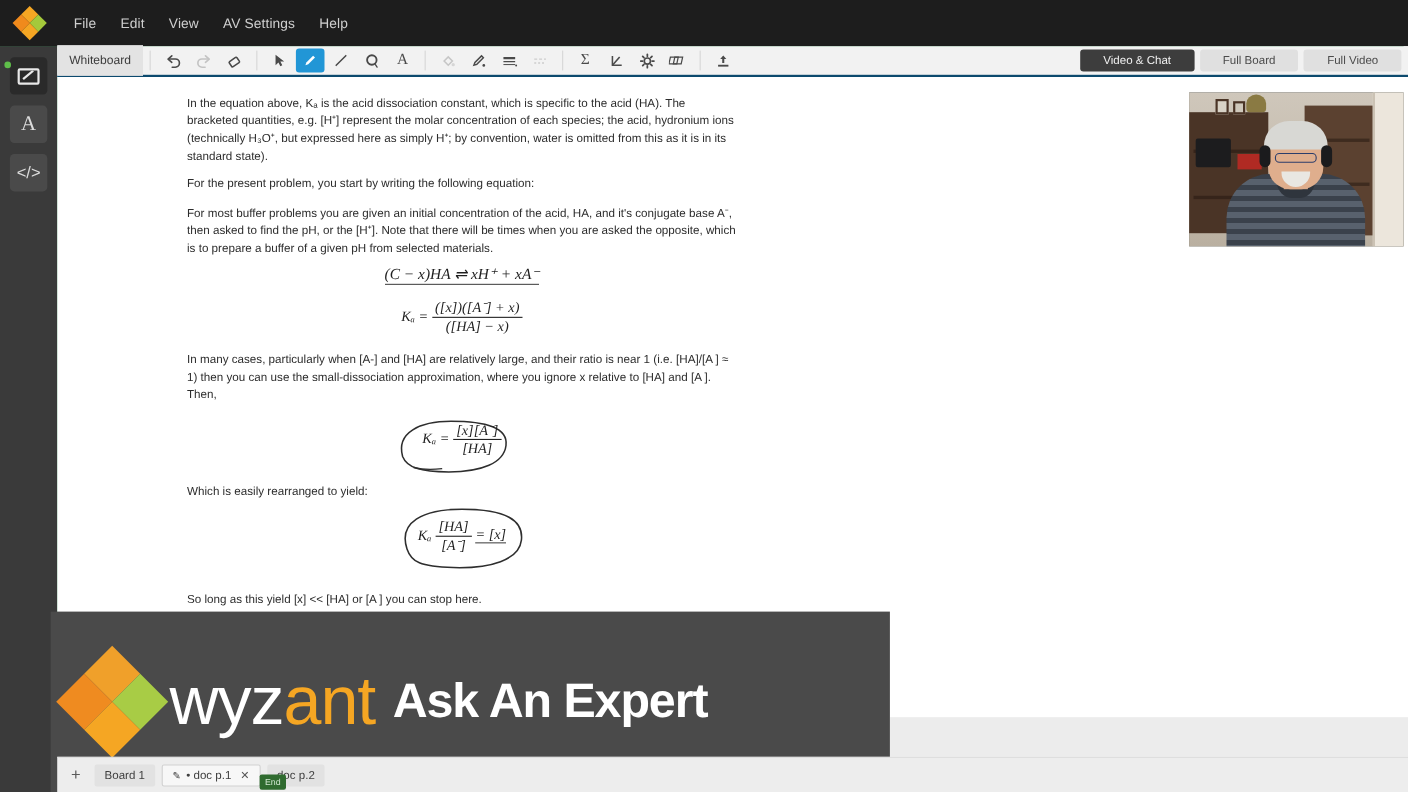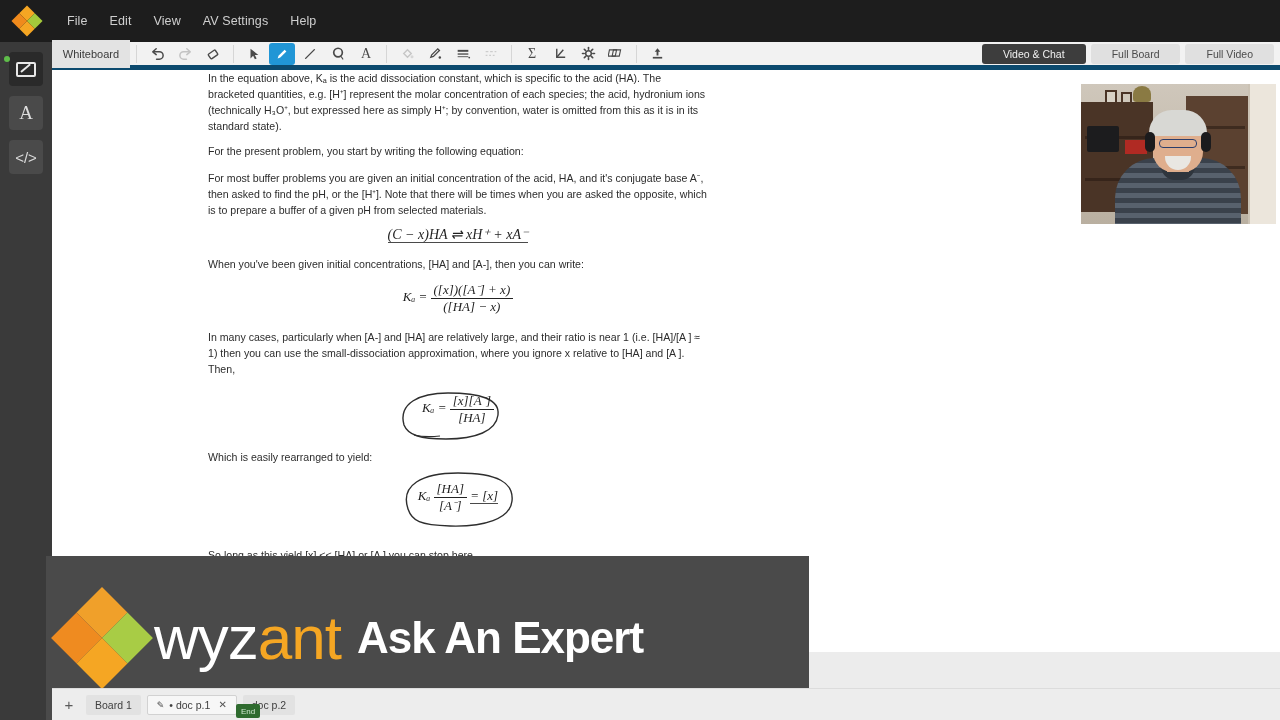--- a/index.html
+++ b/index.html
@@ -55,21 +55,21 @@
   .rail-ico-board::after {
     content:""; position:absolute; left: 3px; top: 7px; width: 12px; height: 2px;
     background: #e8e8e8; transform: rotate(-40deg); transform-origin: left center;
   }
   .rail-ico-A { font-family: "Liberation Serif", serif; font-size: 19px; color:#dcdcdc; }
   .rail-ico-code { font-size: 15px; color:#dcdcdc; font-family:"Liberation Sans", sans-serif; }
 
   
   .toolbar {
     position: absolute; top: 42px; left: 52px; width: 1228px; height: 28px;
-    background: #f2f2f2; border-bottom: 5px solid #0c4a6e;
+    background: #f2f2f2; border-bottom: 2px solid #0c4a6e;
     display: flex; align-items: center;
   }
   .wb-tab {
     width: 78px; height: 28px; background: #e3e3e3; color:#3b3b3b;
     font-size: 11px; display: flex; align-items: center; justify-content: center;
   }
   .tb-sep { width: 1px; height: 18px; background: #d6d6d6; margin: 0 6px; }
   .tb-btn {
     width: 26px; height: 22px; margin: 0 1px;
     display: flex; align-items: center; justify-content: center;
@@ -86,23 +86,23 @@
     background: #e0e0e0; color: #4b4b4b; border-radius: 3px;
   }
   .mode-btn.active { background: #3d3d3d; color: #f0f0f0; }
 
   
   .doc-area {
     position: absolute; top: 70px; left: 52px; width: 1228px; height: 650px;
     background: #fff; overflow: hidden;
   }
   .page {
-    position: absolute; left: 118px; top: 0px; width: 500px;
+    position: absolute; left: 118px; top: 16px; width: 500px;
     font-family: "Liberation Sans", sans-serif;
-    font-size: 10.6px; color: #2c2c2c; line-height: 16px; margin-left: 38px;
+    font-size: 10.6px; color: #2c2c2c; line-height: 16px;
   }
   .page p { margin: 0 0 9px 0; }
   .eq {
     font-family: "Liberation Serif", serif; font-style: italic;
     text-align: center; color: #1f1f1f; position: relative;
   }
   .ul { border-bottom: 1px solid #4a4a4a; }
   .frac { display: inline-block; text-align: center; vertical-align: middle; }
   .frac .num { display:block; padding: 0 3px; }
   .frac .den { display:block; border-top: 1px solid #222; padding: 0 3px; }
@@ -369,23 +369,20 @@
         <span>For most buffer problems you are given an initial concentration of the acid, HA, and it's conjugate</span>
         <span>base A⁻, then asked to find the pH, or the [H⁺].  Note that there will be times when you are asked</span>
         <span>the opposite, which is to prepare a buffer of a given pH from selected materials.</span>
       </p>
 
       <div class="eq" style="font-size:14px;margin-bottom:13px;">
         <span class="ul">(C − x)HA ⇌ xH⁺ + xA⁻</span>
       </div>
 
 
-      <p style="margin-bottom:10px;">
-        <span>When you've been given initial concentrations, [HA] and [A-], then you can write:</span>
-      </p>
 
       <div class="eq" style="font-size:13px;margin-bottom:14px;">
         <span>Kₐ =</span>
         <span class="frac">
           <span class="num">([x])([A⁻] + x)</span>
           <span class="den">([HA] − x)</span>
         </span>
       </div>
 
       <p style="margin-bottom:14px;">

